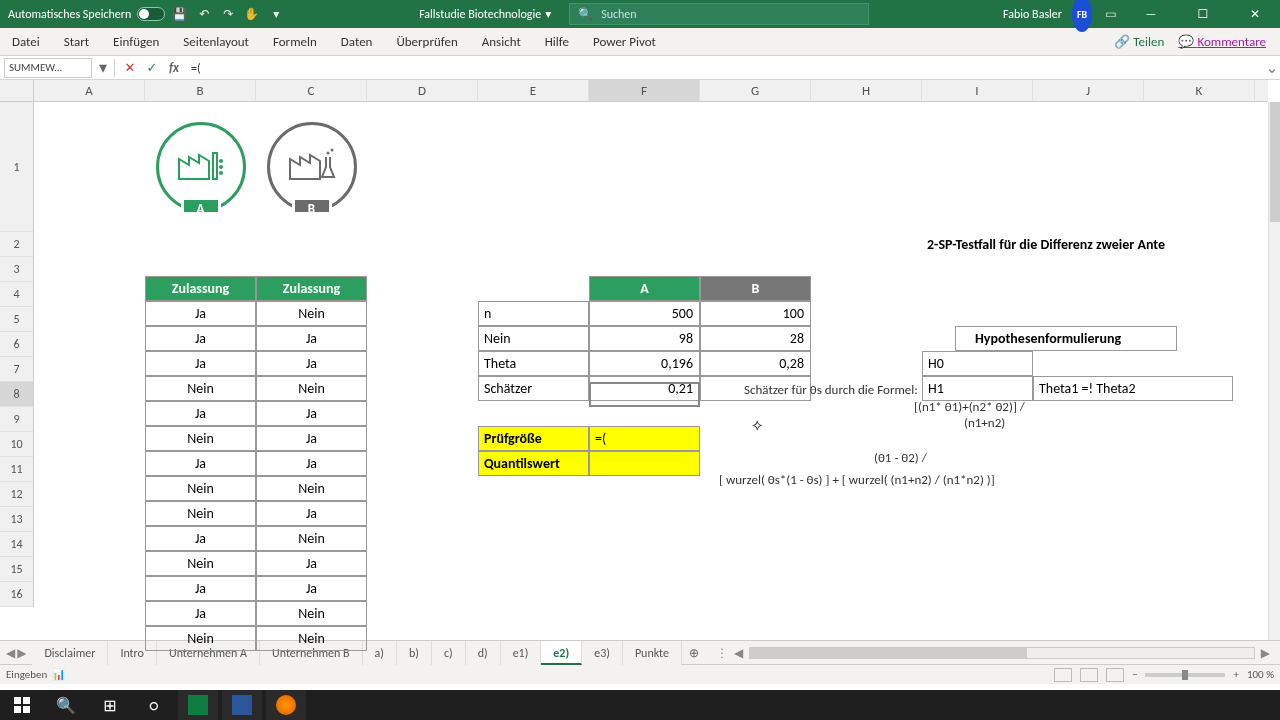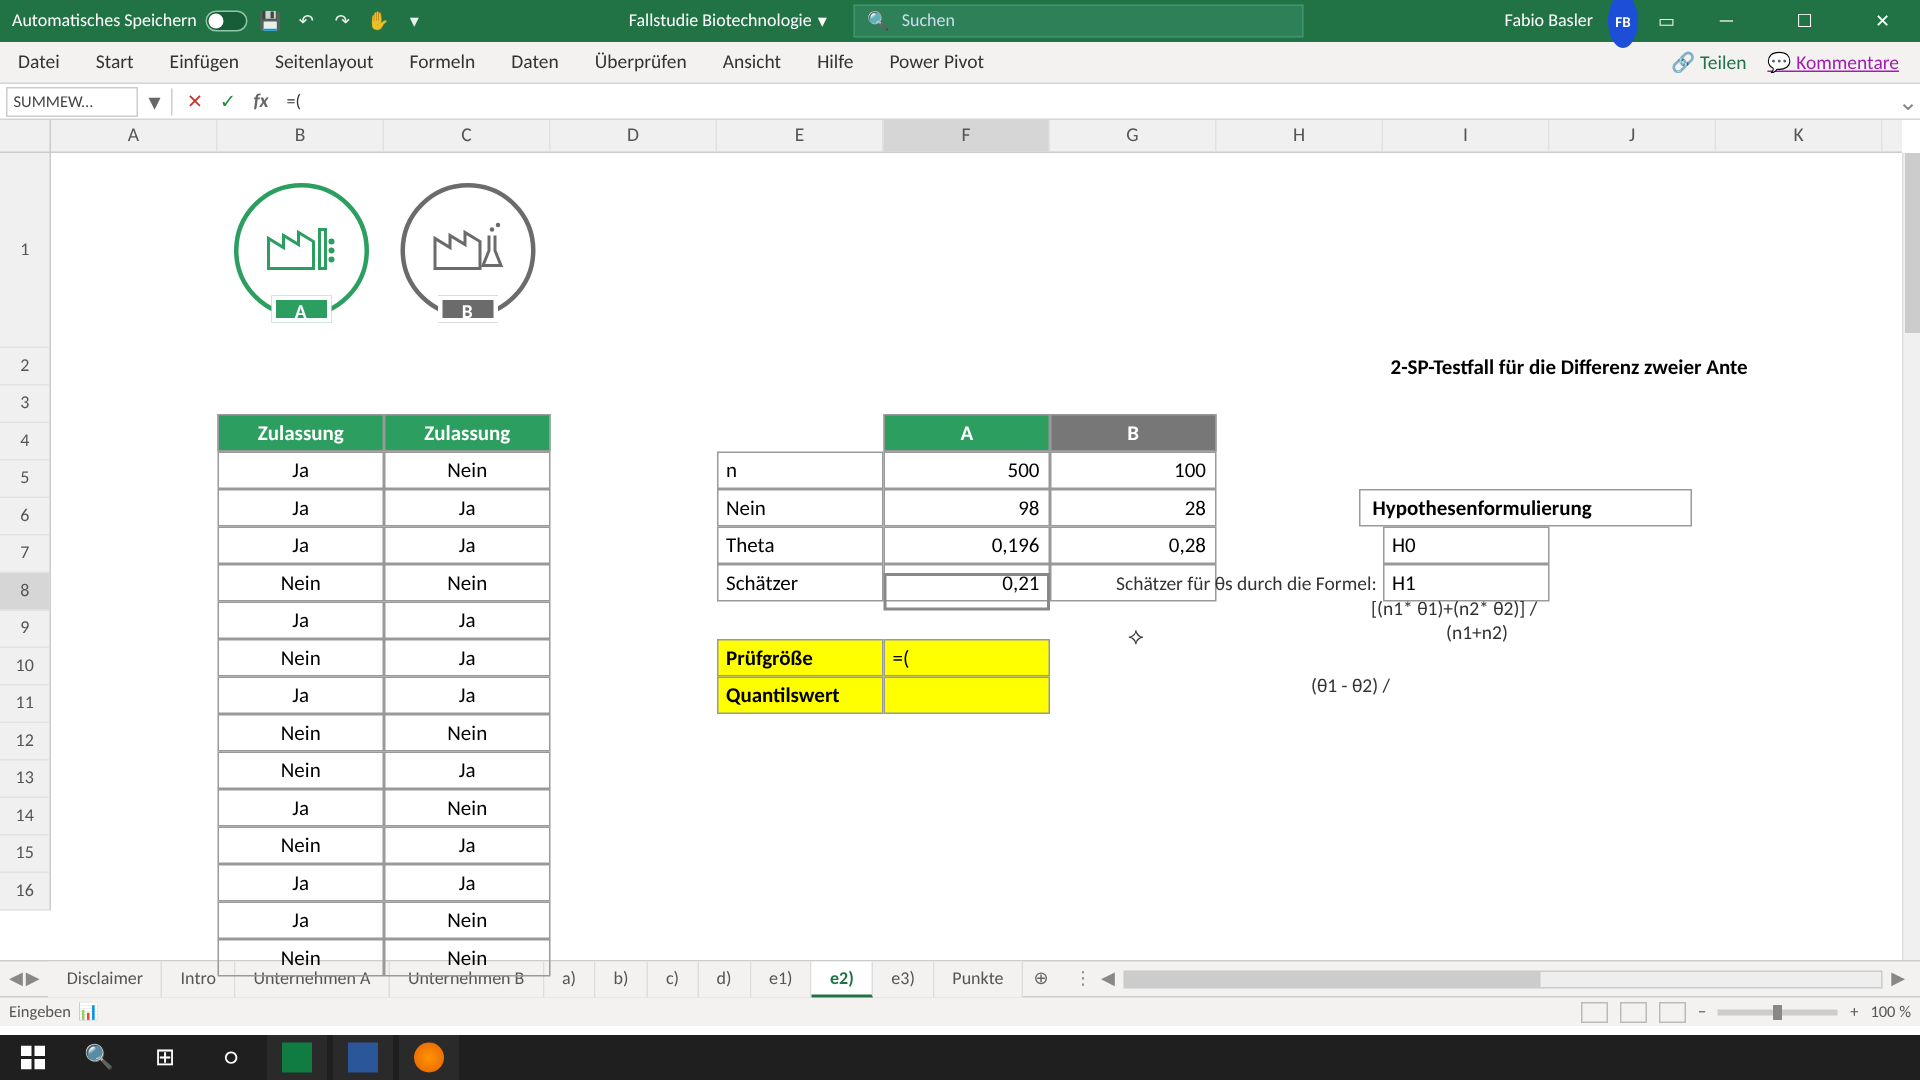--- a/index.html
+++ b/index.html
@@ -309,30 +309,32 @@
     <div class="cell cw-G r5 brd txt-r">0,28</div>
     <div class="cell cw-E r6 brd txt-l">Schätzer</div>
     <div class="cell cw-F r6 brd txt-r">0,21</div>
     <div class="cell cw-G r6 brd"></div>
 
     <div class="cell cw-E r8 hl-yellow brd txt-l">Prüfgröße</div>
     <div class="cell cw-F r8 hl-yellow brd txt-l" style="font-weight:normal">=(</div>
     <div class="cell cw-E r9 hl-yellow brd txt-l">Quantilswert</div>
     <div class="cell cw-F r9 hl-yellow brd"></div>
 
-    <div class="cell r4 brd bold txt-l" style="left:872px;width:222px;padding-left:8px">Hypothesenformulierung</div>
+    <div class="cell r4 brd bold txt-l" style="left:921px;width:222px;padding-left:19px">Hypothesenformulierung</div>
     <div class="cell cw-I r5 brd txt-l">H0</div>
     <div class="cell cw-I r6 brd txt-l">H1</div>
+    <div class="cell r6 brd txt-l" style="left:999px;width:200px">Theta1 =! Theta2</div>
 
     <div class="active-cell cw-F r8"></div>
 
     <div class="float-txt" style="left:710px; top:280px; text-align:left">Schätzer für θs durch die Formel:</div>
     <div class="float-txt" style="left:880px; top:297px">[(n1* θ1)+(n2* θ2)] /</div>
     <div class="float-txt" style="left:930px; top:313px">(n1+n2)</div>
     <div class="float-txt" style="left:840px; top:348px">(θ1 - θ2) /</div>
+    <div class="float-txt" style="left:685px; top:370px">[ wurzel( θs*(1 - θs) ] + [ wurzel( (n1+n2) / (n1*n2) )]</div>
     <div class="float-txt" style="left:718px; top:313px; font-size:16px">⟡</div>
   </div>
 
   <div class="vscroll">
     <div class="vscroll-thumb"></div>
   </div>
 </div>
 
 <div class="sheetbar">
   <div class="sheet-nav">

